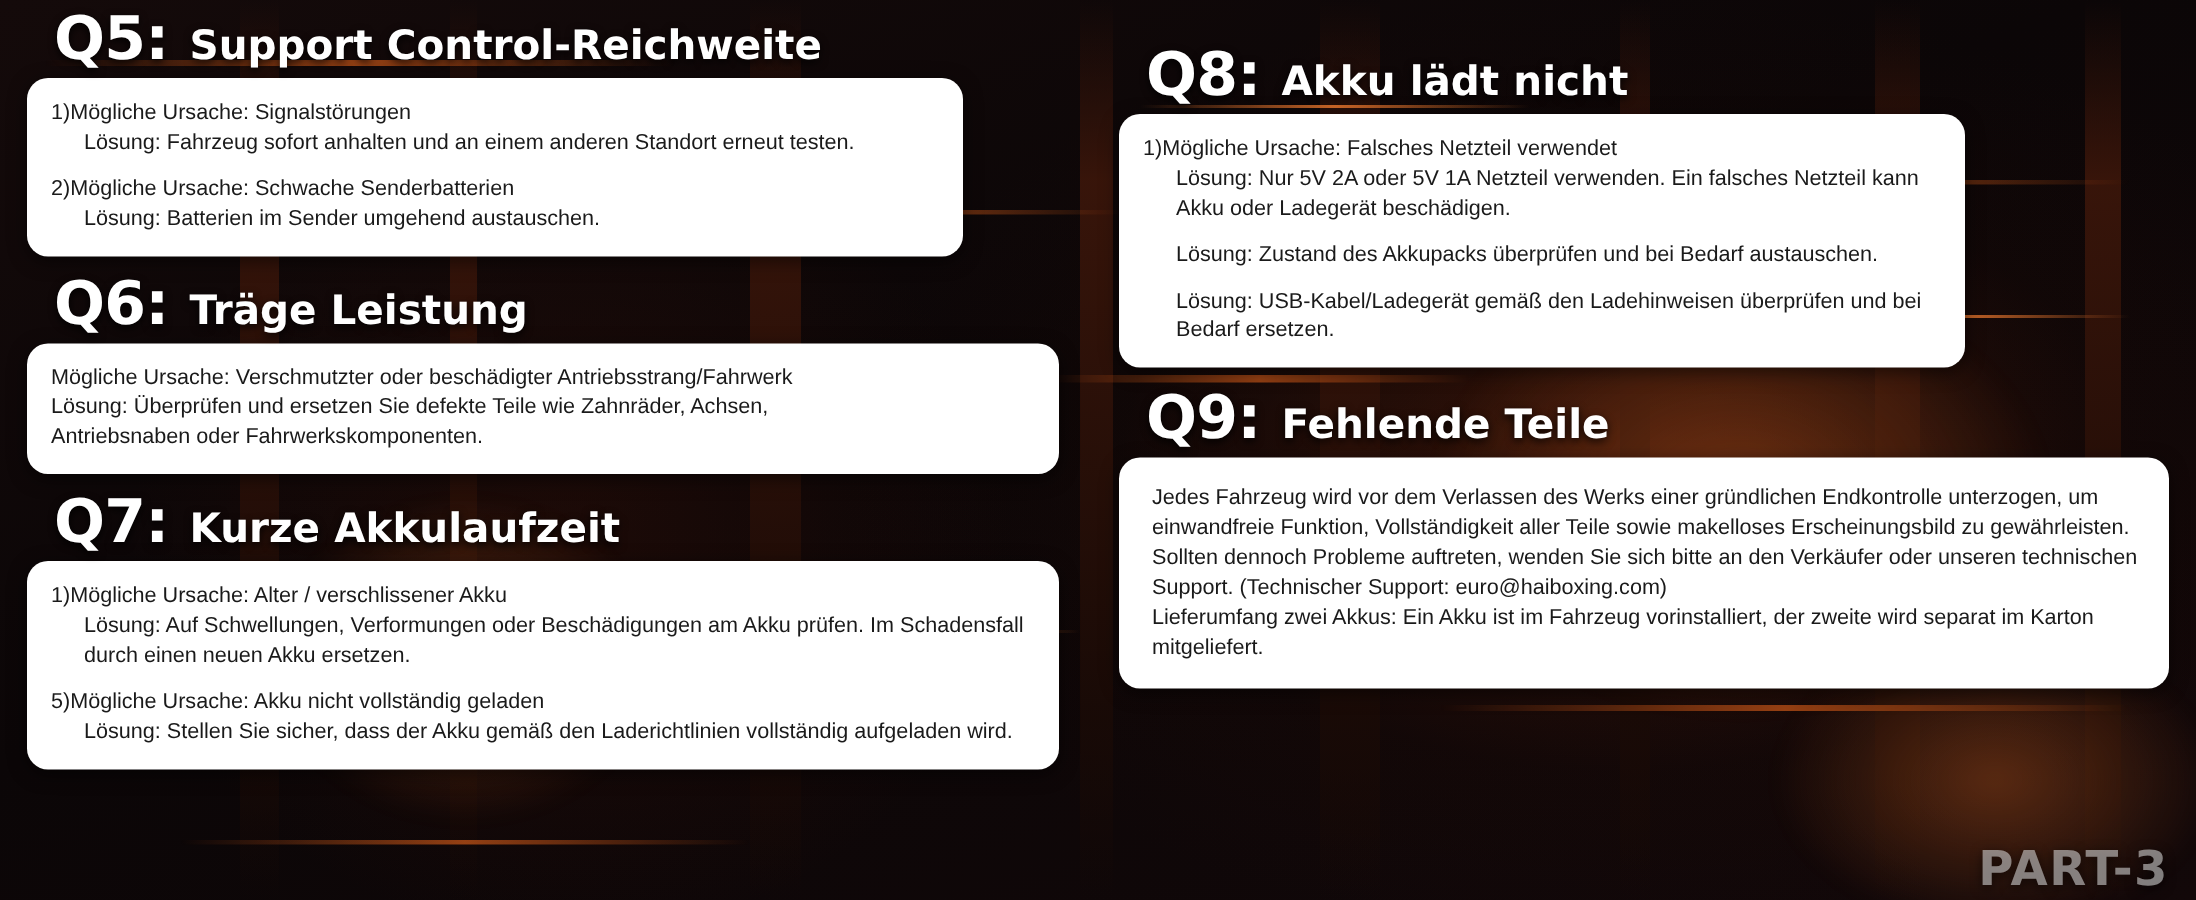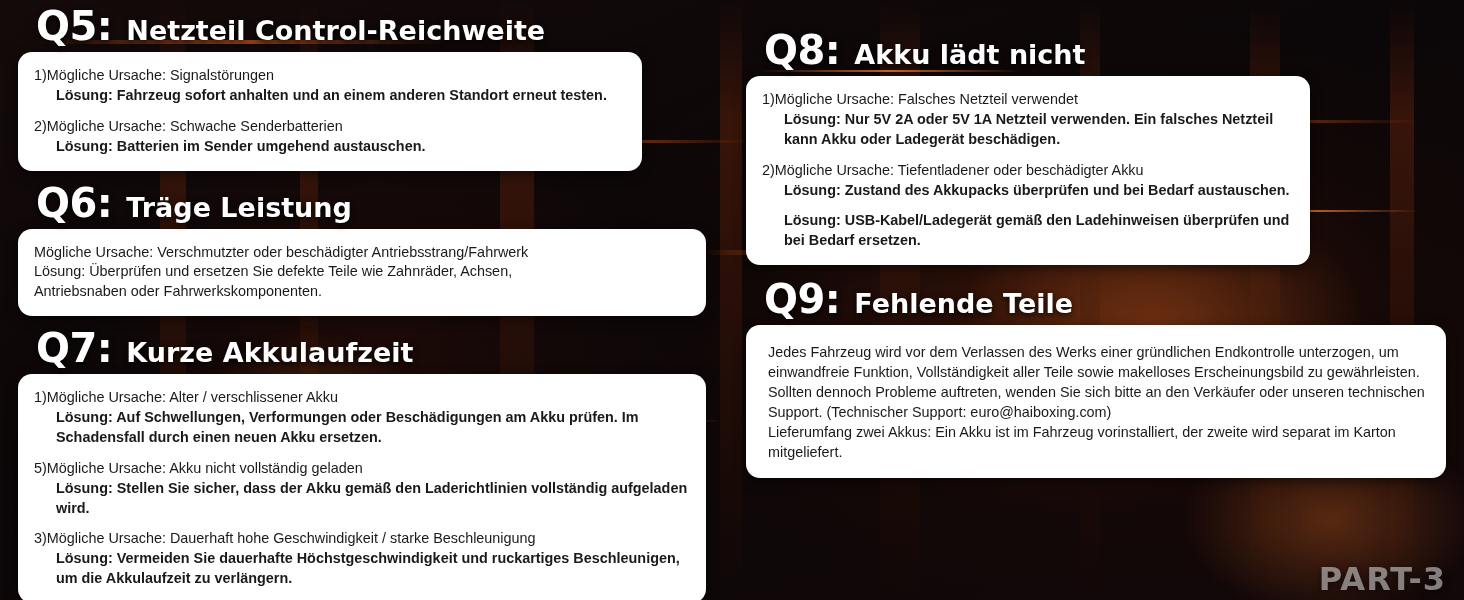--- a/index.html
+++ b/index.html
@@ -76,21 +76,21 @@
     border-radius: 14px;
     padding: 14px 18px 14px 16px;
     color: #1a1a1a;
     font-size: 14.4px;
     line-height: 1.38;
     box-shadow: 0 3px 12px rgba(0,0,0,0.55);
   }
   .item { margin-bottom: 11px; }
   .item:last-child { margin-bottom: 0; }
   .cause { white-space: pre; }
-  .sol { padding-left: 22px; font-weight: bold; }
+  .sol { padding-left: 22px; }
   .plain p { margin: 0; }
   .para { margin: 0; }
   .watermark {
     position: absolute;
     right: 18px; bottom: 2px;
     font-family: "DejaVu Sans", sans-serif;
     font-weight: 700;
     font-size: 32px;
     letter-spacing: 1px;
     color: rgba(225,225,225,0.55);
@@ -131,21 +131,21 @@
     <div class="streak" style="left:1180px; top:210px; width:240px;"></div>
     <div class="streak" style="left:520px; top:420px; width:200px;"></div>
     <div class="streak" style="left:60px; top:300px; width:130px;"></div>
   </div>
 
   <div class="col" style="left:18px; top:6px; width:692px;">
 
     <div class="block" style="margin-bottom:12px;">
       <div class="qhead">
         <span class="qnum">Q5:</span>
-        <span class="qtitle">Netzteil Control-Reichweite</span>
+        <span class="qtitle">Support Control-Reichweite</span>
       </div>
       <div class="card" style="width:624px;">
         <div class="item">
           <div class="cause">1)Mögliche Ursache: Signalstörungen</div>
           <div class="sol">Lösung: Fahrzeug sofort anhalten und an einem anderen Standort erneut testen.</div>
         </div>
         <div class="item">
           <div class="cause">2)Mögliche Ursache: Schwache Senderbatterien</div>
           <div class="sol">Lösung: Batterien im Sender umgehend austauschen.</div>
         </div>
@@ -171,42 +171,37 @@
       </div>
       <div class="card" style="width:688px;">
         <div class="item">
           <div class="cause">1)Mögliche Ursache: Alter / verschlissener Akku</div>
           <div class="sol">Lösung: Auf Schwellungen, Verformungen oder Beschädigungen am Akku prüfen. Im Schadensfall durch einen neuen Akku ersetzen.</div>
         </div>
         <div class="item">
           <div class="cause">5)Mögliche Ursache: Akku nicht vollständig geladen</div>
           <div class="sol">Lösung: Stellen Sie sicher, dass der Akku gemäß den Laderichtlinien vollständig aufgeladen wird.</div>
         </div>
-        <div class="item">
-          <div class="cause">3)Mögliche Ursache: Dauerhaft hohe Geschwindigkeit / starke Beschleunigung</div>
-          <div class="sol">Lösung: Vermeiden Sie dauerhafte Höchstgeschwindigkeit und ruckartiges Beschleunigen, um die Akkulaufzeit zu verlängern.</div>
-        </div>
       </div>
     </div>
   </div>
 
   <div class="col" style="left:746px; top:30px; width:700px;">
 
     <div class="block" style="margin-bottom:14px;">
       <div class="qhead">
         <span class="qnum">Q8:</span>
         <span class="qtitle">Akku lädt nicht</span>
       </div>
       <div class="card" style="width:564px;">
         <div class="item">
           <div class="cause">1)Mögliche Ursache: Falsches Netzteil verwendet</div>
           <div class="sol">Lösung: Nur 5V 2A oder 5V 1A Netzteil verwenden. Ein falsches Netzteil kann Akku oder Ladegerät beschädigen.</div>
         </div>
         <div class="item">
-          <div class="cause">2)Mögliche Ursache: Tiefentladener oder beschädigter Akku</div>
           <div class="sol">Lösung: Zustand des Akkupacks überprüfen und bei Bedarf austauschen.</div>
         </div>
         <div class="item">
           <div class="sol">Lösung: USB-Kabel/Ladegerät gemäß den Ladehinweisen überprüfen und bei Bedarf ersetzen.</div>
         </div>
       </div>
     </div>
 
     <div class="block">
       <div class="qhead">

